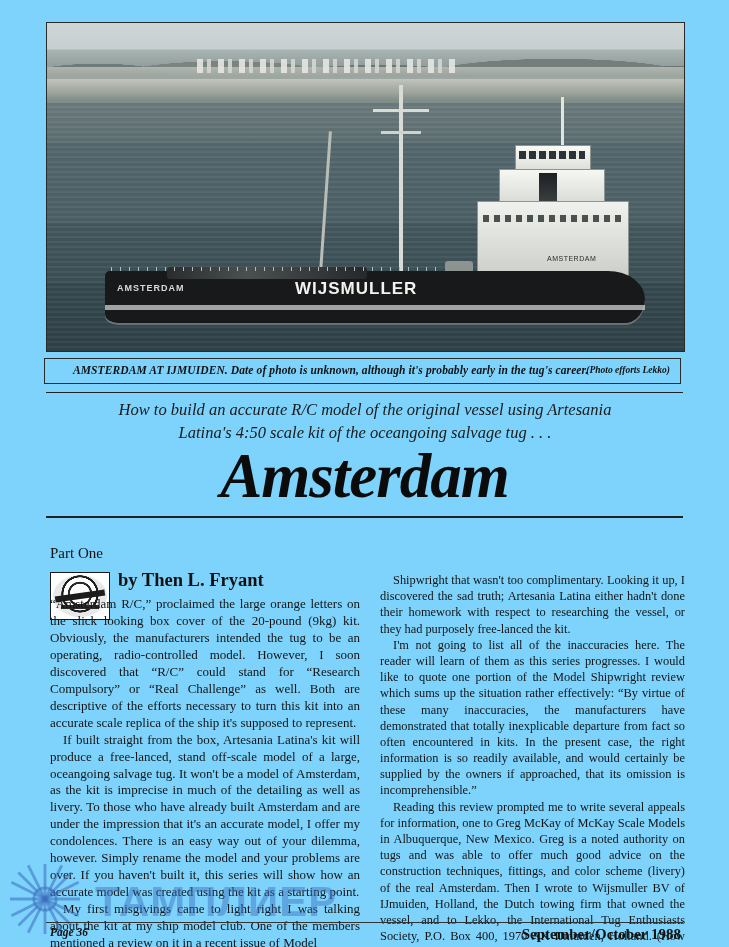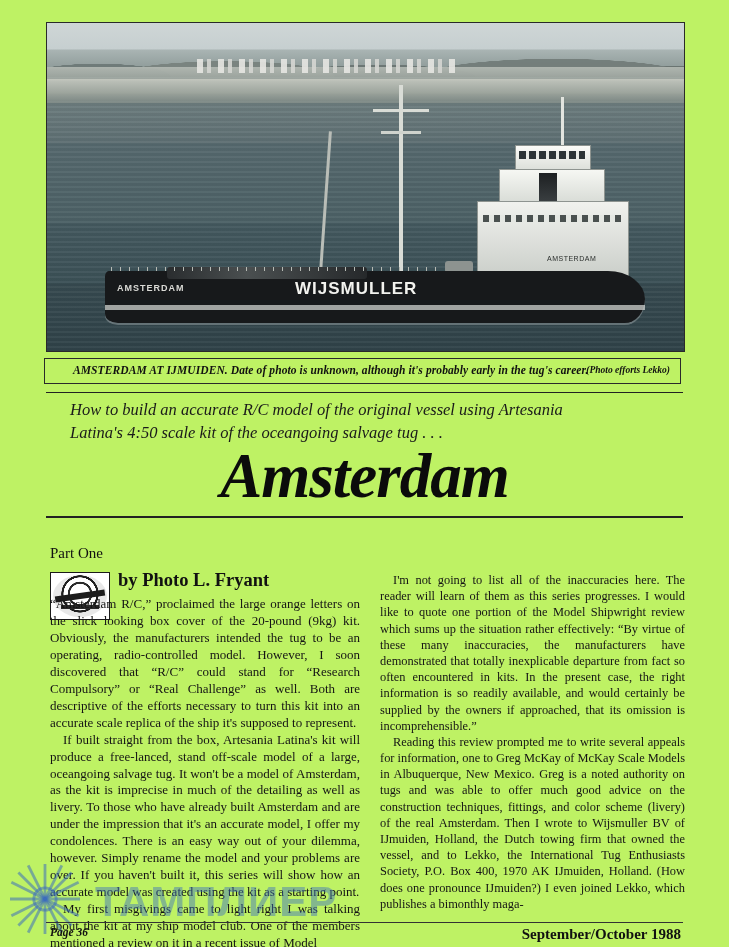--- a/index.html
+++ b/index.html
@@ -13,21 +13,21 @@
     position: relative;
     font-family: "Liberation Serif", serif;
     color: #111;
     overflow: hidden;
   }
   .page {
     position: absolute;
     left: 0; top: 0;
     width: 729px;
     height: 947px;
-    background: #bef264;
+    background: #7dd3fc;
   }
 
   
   .photo-frame {
     position: absolute;
     left: 46px;
     top: 22px;
     width: 637px;
     height: 328px;
     border: 1px solid #2a2a2a;
@@ -260,21 +260,21 @@
     position: absolute;
     left: 46px; top: 392px; width: 637px; height: 1px; background: #222;
   }
   .deck-rule-bottom {
     position: absolute;
     left: 46px; top: 516px; width: 637px; height: 2px; background: #222;
   }
   .deck {
     position: absolute;
     left: 70px; top: 398px; width: 590px;
-    text-align: left;
+    text-align: center;
     font-style: italic;
     font-size: 16.5px;
     line-height: 1.42;
     color: #1a1a1a;
   }
   .title {
     position: absolute;
     left: 46px; top: 440px; width: 637px;
     text-align: center;
     font-family: "Liberation Serif", serif;
@@ -445,29 +445,30 @@
   <div class="deck-rule-bottom"></div>
 
   <div class="part-one">Part One</div>
 
   <div class="logo-block">
     <div class="logo-inner"></div>
     <div class="logo-bar"></div>
     <div class="logo-bar2"></div>
   </div>
 
-  <div class="byline">by Photo L. Fryant</div>
+  <div class="byline">by Then L. Fryant</div>
 
   <div class="col-left">
     <p class="first">“Amsterdam R/C,” proclaimed the large orange letters on the slick looking box cover of the 20-pound (9kg) kit. Obviously, the manufacturers intended the tug to be an operating, radio-controlled model. However, I soon discovered that “R/C” could stand for “Research Compulsory” or “Real Challenge” as well. Both are descriptive of the efforts necessary to turn this kit into an accurate scale replica of the ship it's supposed to represent.</p>
     <p>If built straight from the box, Artesania Latina's kit will produce a free-lanced, stand off-scale model of a large, oceangoing salvage tug. It won't be a model of Amsterdam, as the kit is imprecise in much of the detailing as well as livery. To those who have already built Amsterdam and are under the impression that it's an accurate model, I offer my condolences. There is an easy way out of your dilemma, however. Simply rename the model and your problems are over. If you haven't built it, this series will show how an accurate model was created using the kit as a starting point.</p>
     <p>My first misgivings came to light right I was talking about the kit at my ship model club. One of the members mentioned a review on it in a recent issue of Model</p>
   </div>
 
   <div class="col-right">
+    <p class="first">Shipwright that wasn't too complimentary. Looking it up, I discovered the sad truth; Artesania Latina either hadn't done their homework with respect to researching the vessel, or they had purposely free-lanced the kit.</p>
     <p>I'm not going to list all of the inaccuracies here. The reader will learn of them as this series progresses. I would like to quote one portion of the Model Shipwright review which sums up the situation rather effectively: “By virtue of these many inaccuracies, the manufacturers have demonstrated that totally inexplicable departure from fact so often encountered in kits. In the present case, the right information is so readily available, and would certainly be supplied by the owners if approached, that its omission is incomprehensible.”</p>
     <p>Reading this review prompted me to write several appeals for information, one to Greg McKay of McKay Scale Models in Albuquerque, New Mexico. Greg is a noted authority on tugs and was able to offer much good advice on the construction techniques, fittings, and color scheme (livery) of the real Amsterdam. Then I wrote to Wijsmuller BV of IJmuiden, Holland, the Dutch towing firm that owned the vessel, and to Lekko, the International Tug Enthusiasts Society, P.O. Box 400, 1970 AK IJmuiden, Holland. (How does one pronounce IJmuiden?) I even joined Lekko, which publishes a bimonthly maga-</p>
   </div>
 
   <div class="watermark">
     <svg class="wm-star" viewBox="0 0 100 100">
       <g fill="none" stroke="rgba(60,110,190,0.55)" stroke-width="4">
         <circle cx="50" cy="50" r="16"></circle>
         <line x1="50" y1="0" x2="50" y2="100"></line>
         <line x1="0" y1="50" x2="100" y2="50"></line>

